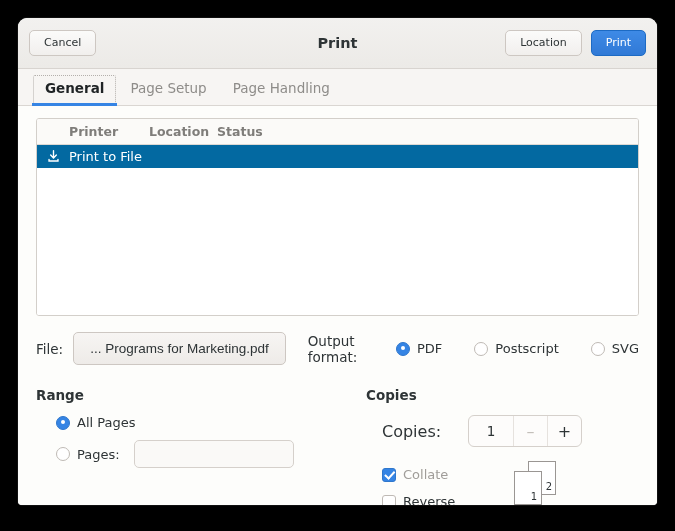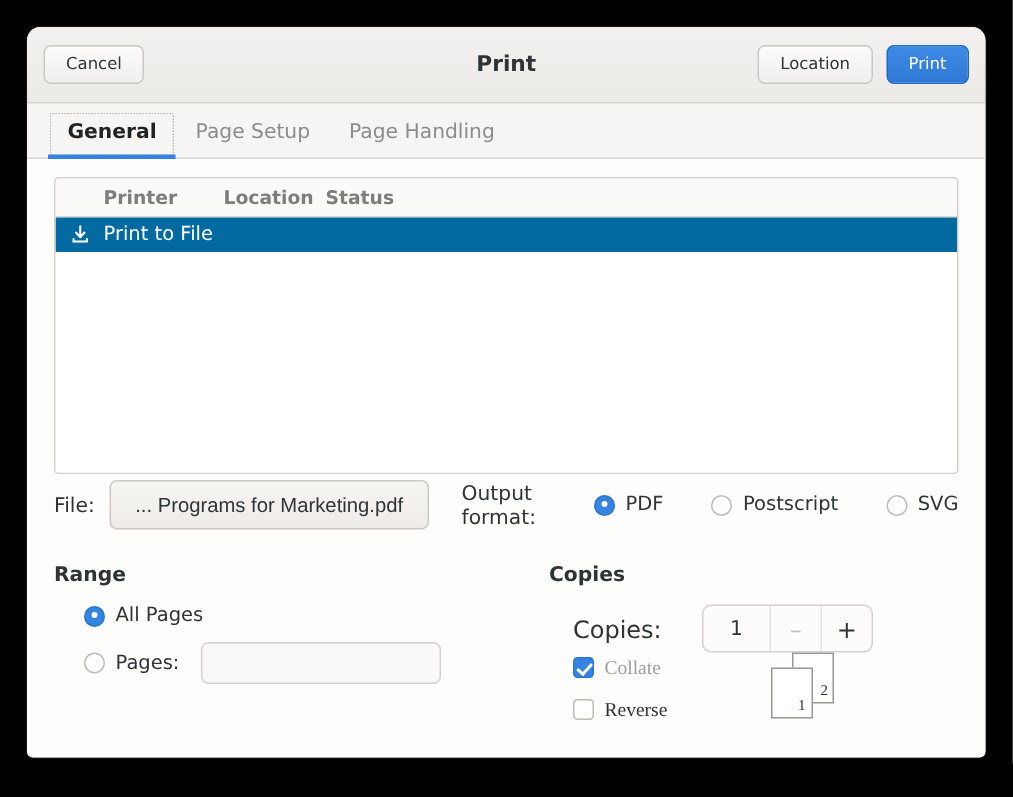--- a/index.html
+++ b/index.html
@@ -153,21 +153,21 @@
   .row-icon {
     width: 32px; flex: 0 0 32px;
     display: flex; align-items: center; justify-content: center;
   }
   .plist-empty { background: #ffffff; height: 148px; }
 
   
   .filerow {
     display: flex;
     align-items: center;
-    margin-top: 4px;
+    margin-top: 16px;
     font-size: 13.5px;
     color: #2e3436;
   }
   .lbl { color: #2e3436; }
   .file-btn {
     background: linear-gradient(to bottom, #f7f5f3, #eeebe8);
     border: 1px solid #cdc7c2;
     border-radius: 5px;
     padding: 8px 16px;
     margin-left: 10px;
@@ -289,24 +289,23 @@
     width: 33px;
     display: flex; align-items: center; justify-content: center;
     font-size: 16px;
     cursor: pointer;
     color: #2e3436;
   }
   .spin-btn.minus { color: #c3bfba; border-right: 1px solid #e6e2de; }
 
   .copies-lower {
     display: flex;
-    align-items: center;
+    align-items: flex-end;
     padding-left: 16px;
-    margin-top: 0;
-    font-family: Liberation Serif, serif;
+    margin-top: 14px;
   }
   .chk-stack { display: flex; flex-direction: column; gap: 12px; width: 110px; }
   .collate-preview {
     position: relative;
     width: 52px; height: 48px;
     margin-left: 20px;
   }
   .sheet {
     position: absolute;
     border: 1px solid #9a9693;

